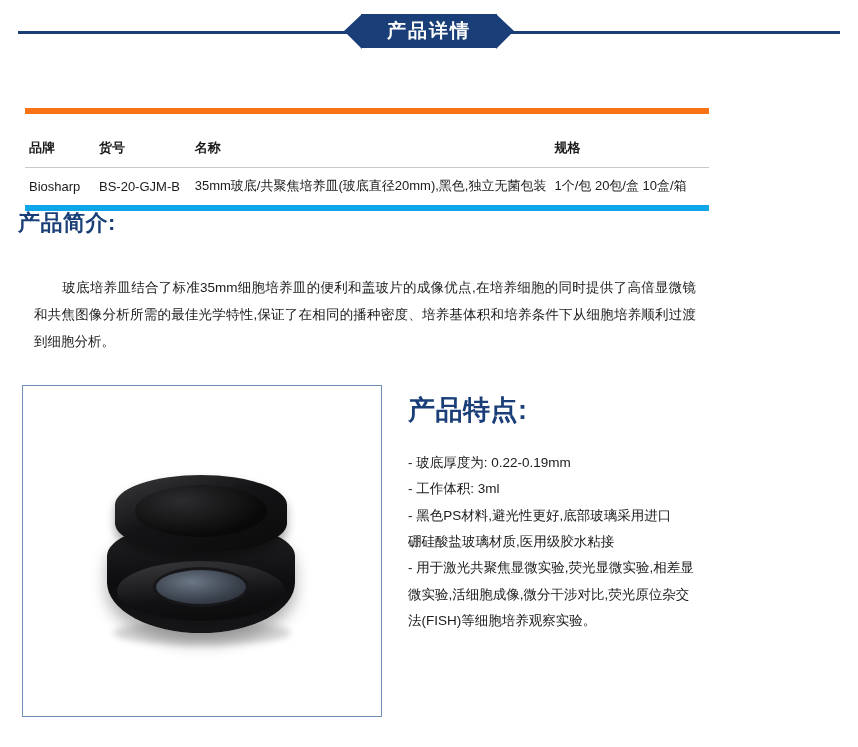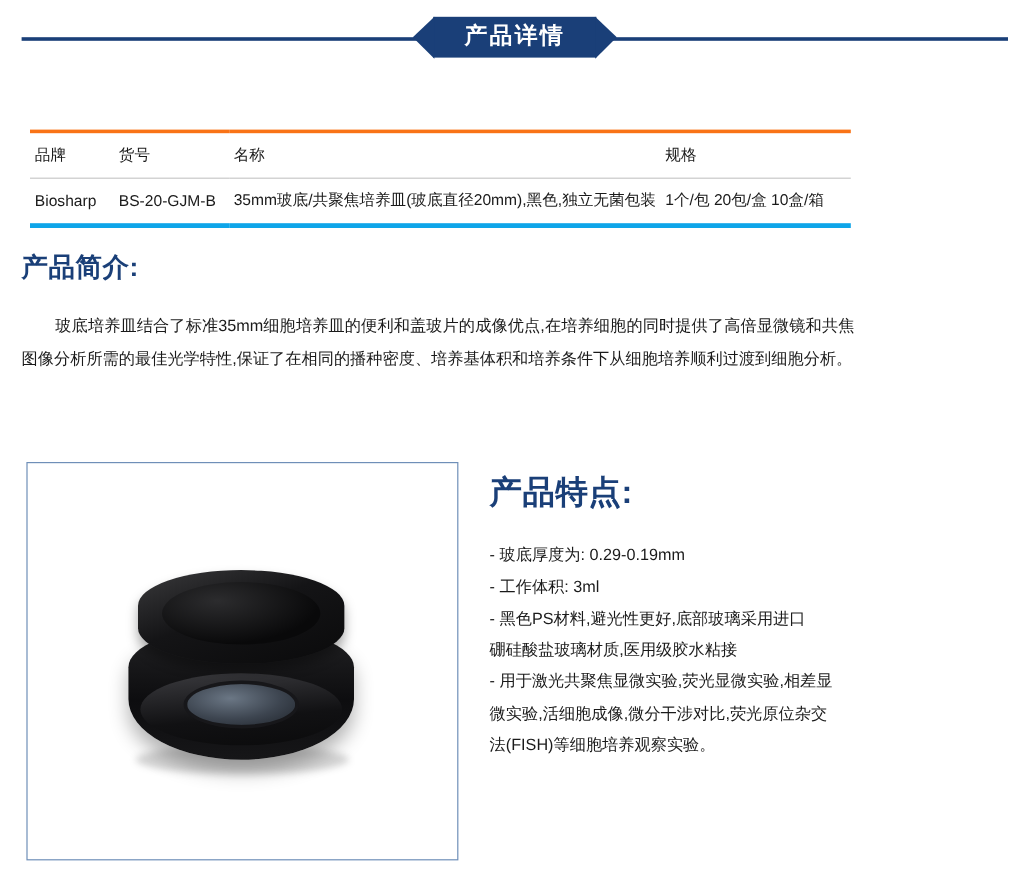--- a/index.html
+++ b/index.html
@@ -87,29 +87,29 @@
   }
   .spec-table th,
   .spec-table td {
     padding: 7px 4px 8px 4px;
     text-align: left;
     font-weight: normal;
     color: #1a1a1a;
     white-space: nowrap;
   }
   .spec-table thead th {
-    font-weight: normal;
+    font-weight: bold;
     font-size: 13px;
-    border-top: 3px solid #f97316;
+    border-top: 6px solid #f97316;
     border-bottom: 1px solid #c9c9c9;
-    padding-top: 9px;
+    padding-top: 25px;
     padding-bottom: 10px;
   }
   .spec-table tbody td {
-    border-bottom: 4px solid #0ea5e9;
+    border-bottom: 6px solid #0ea5e9;
     padding-top: 9px;
     padding-bottom: 10px;
   }
   .col-brand { width: 78px; }
   .col-code  { width: 98px; }
   .col-name  { width: 330px; }
   .col-spec  { width: 178px; }
   .th-spec   { text-align: right; padding-right: 52px; margin-left: 36px; }
 
   
@@ -125,21 +125,21 @@
   .intro-text {
     position: absolute;
     left: 18px;
     top: 258px;
     width: 694px;
     font-size: 13.5px;
     line-height: 2.0;
     color: #1a1a1a;
     text-align: justify;
   }
-  .intro-text p { margin: 0; }
+  .intro-text p { margin: 16px; }
   .indent { display: inline-block; width: 28px; }
 
   
   .image-box {
     position: absolute;
     left: 22px;
     top: 385px;
     width: 358px;
     height: 330px;
     border: 1px solid #6f8fb8;
@@ -282,21 +282,21 @@
       </div>
       <div class="dish-glass"></div>
       <div class="dish-lid">
         <div class="dish-lid-inner"></div>
       </div>
     </div>
   </div>
 
   <div class="heading-features">产品特点:</div>
   <div class="feature-list">
-    <span class="feature-item">- 玻底厚度为: 0.29-0.19mm</span>
+    <span class="feature-item">- 玻底厚度为: 0.22-0.19mm</span>
     <span class="feature-item">- 工作体积: 3ml</span>
     <span class="feature-item">- 黑色PS材料,避光性更好,底部玻璃采用进口
    硼硅酸盐玻璃材质,医用级胶水粘接</span>
     <span class="feature-item">- 用于激光共聚焦显微实验,荧光显微实验,相差显
    微实验,活细胞成像,微分干涉对比,荧光原位杂交
    法(FISH)等细胞培养观察实验。</span>
   </div>
 
 </div>
 

